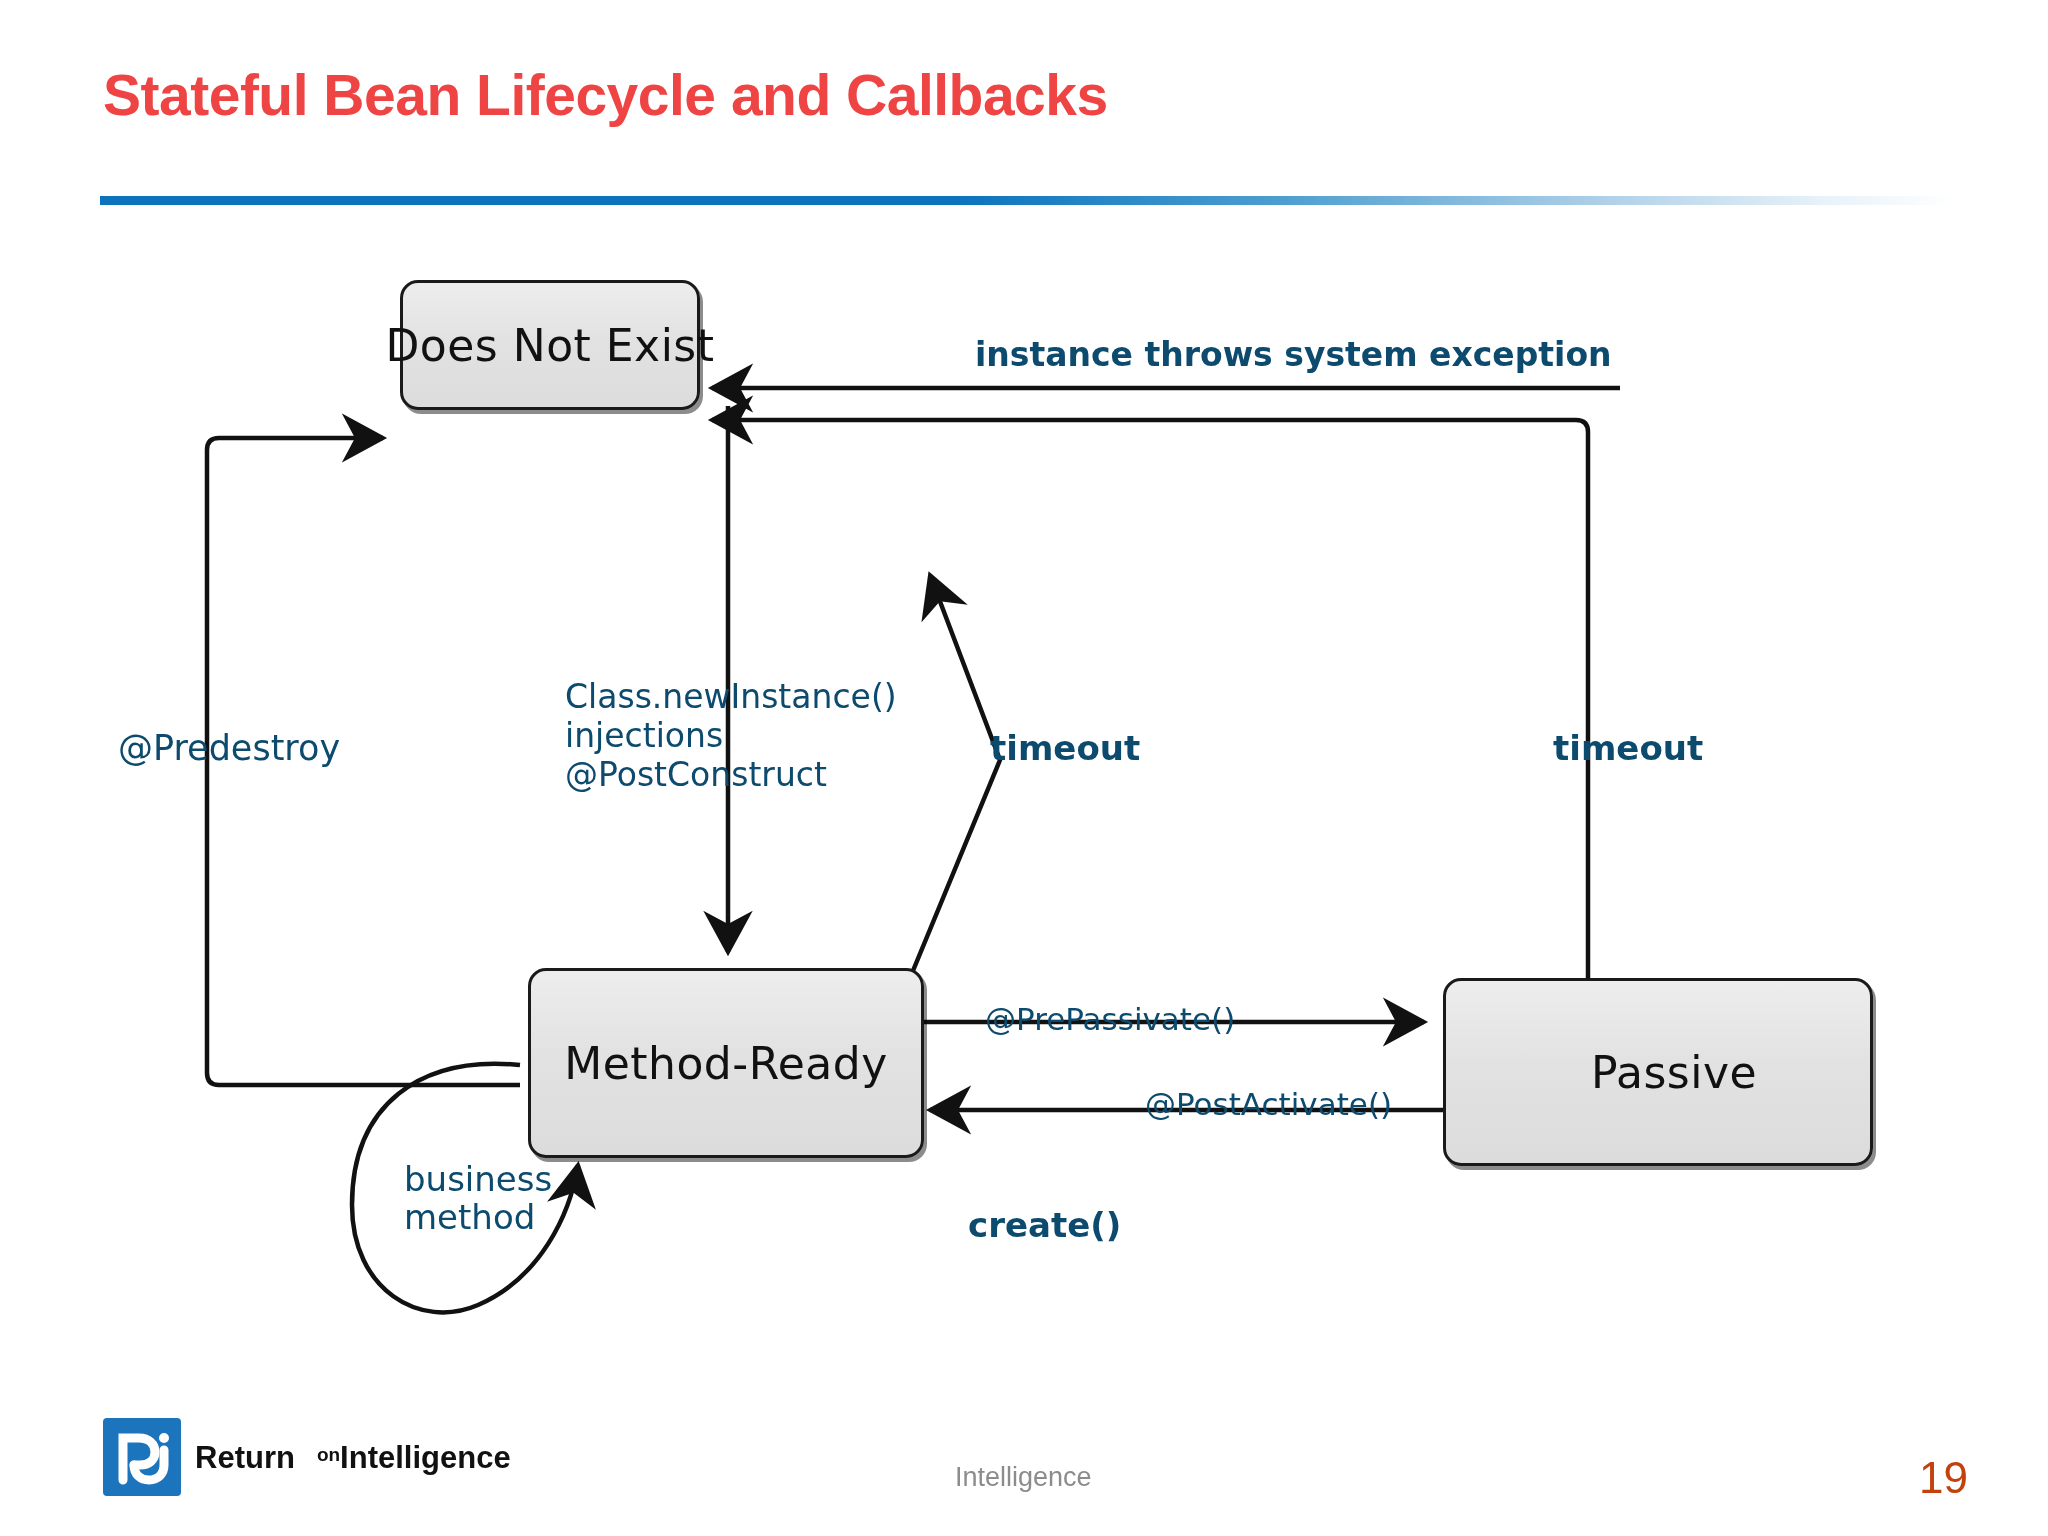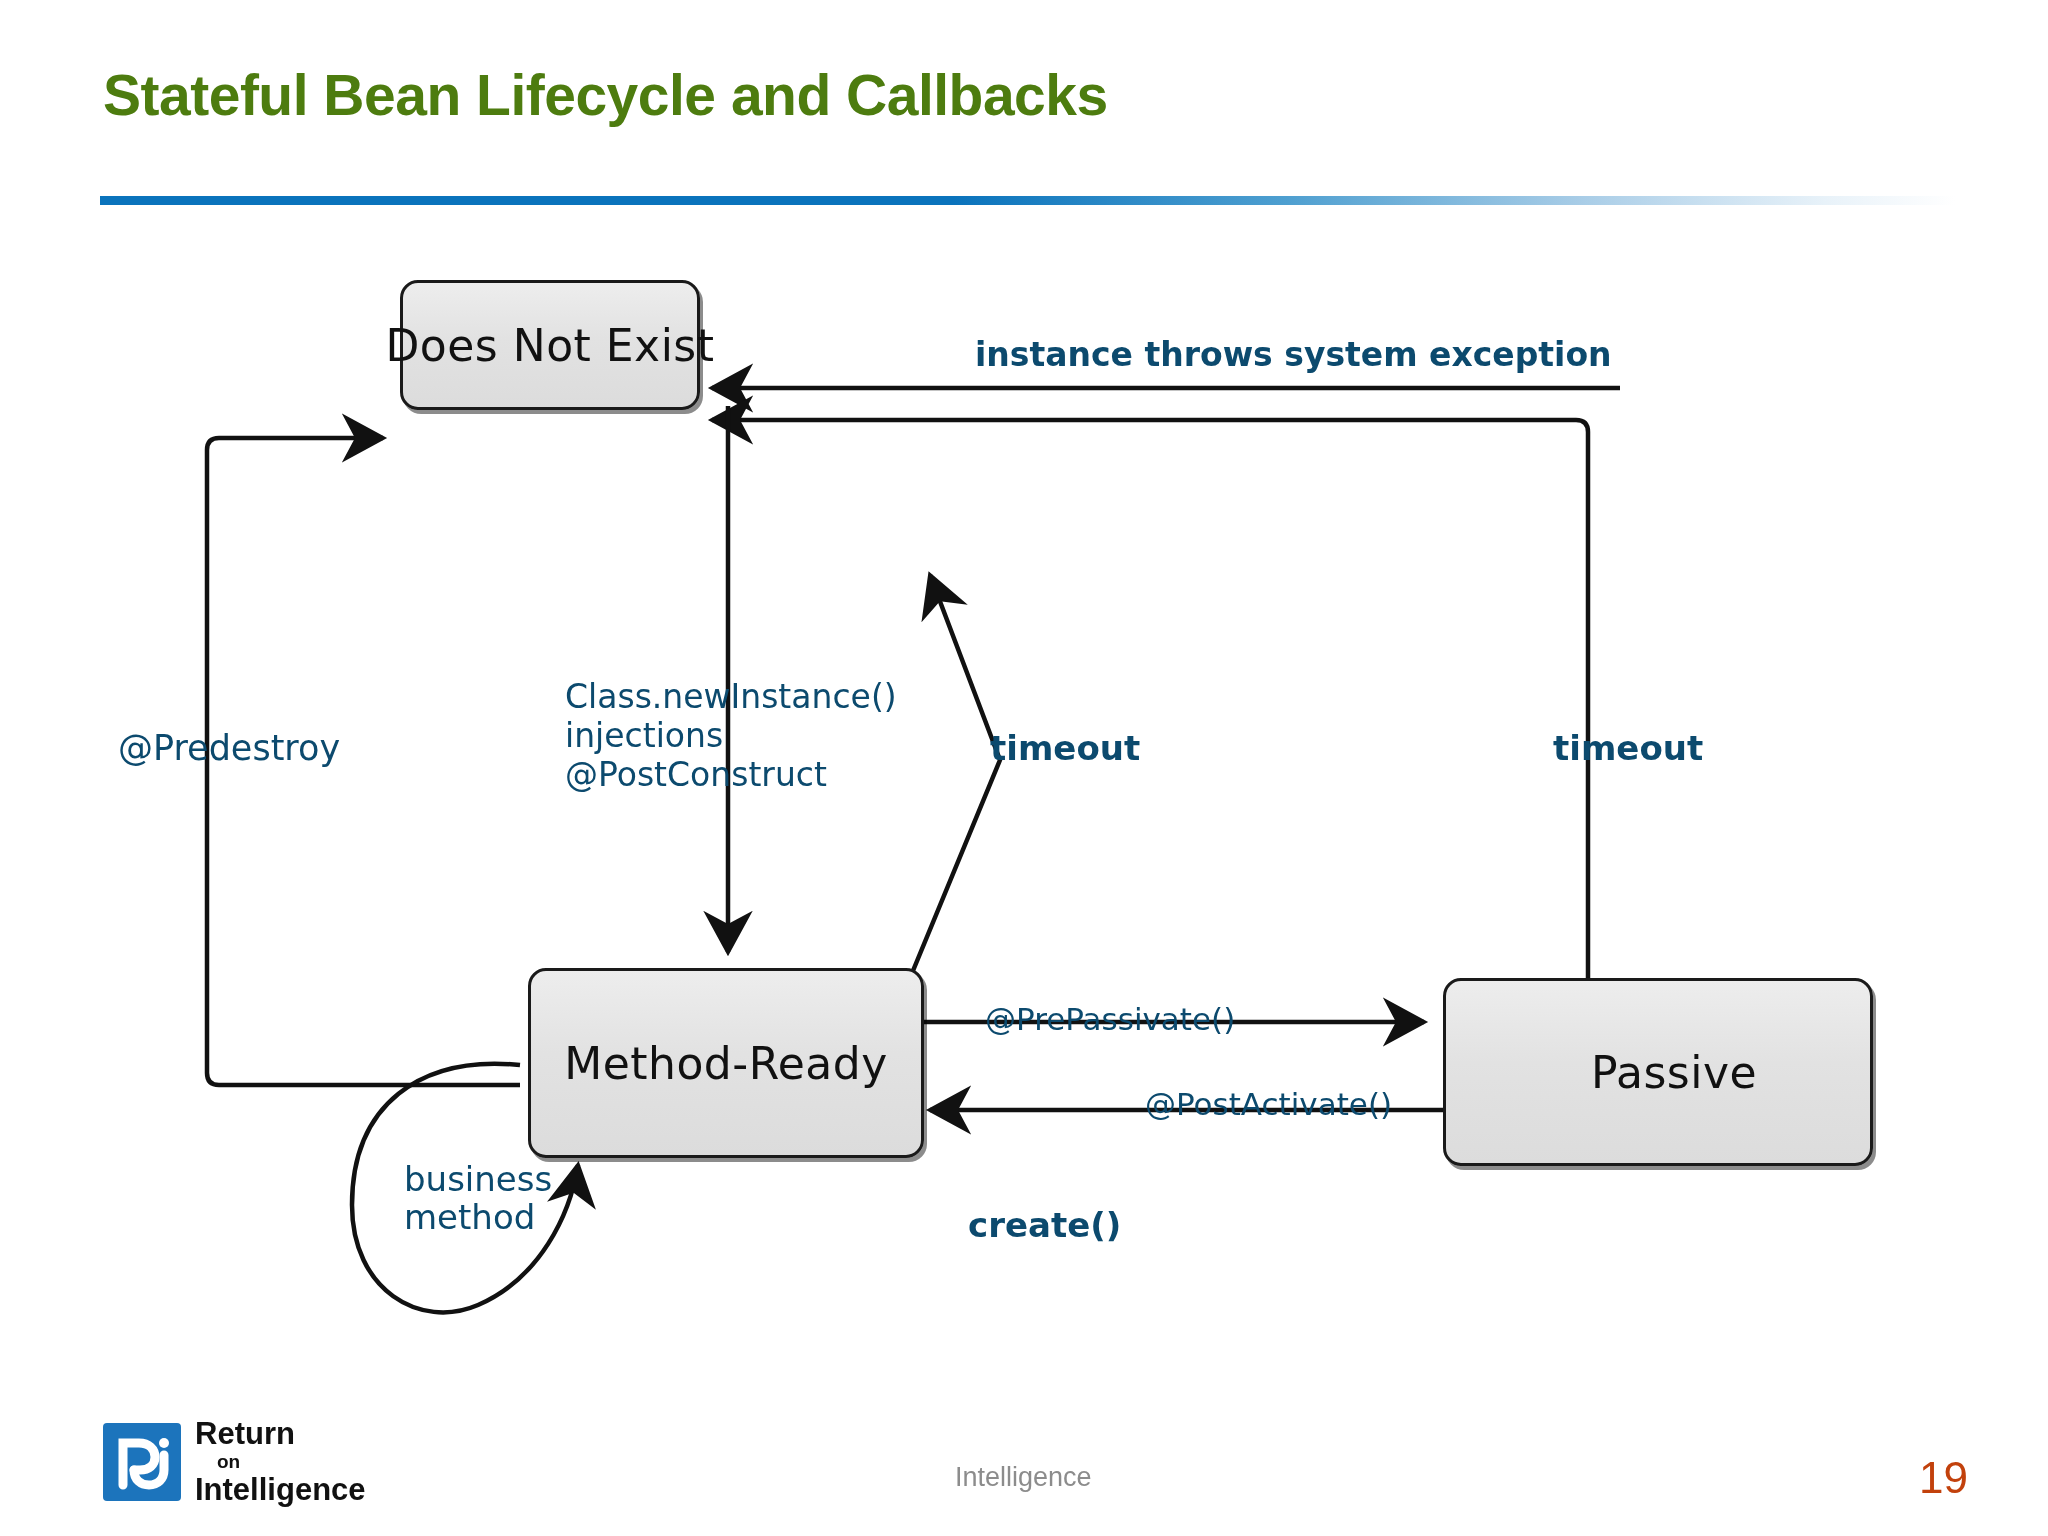--- a/index.html
+++ b/index.html
@@ -6,21 +6,21 @@
   body{
     width:2048px;height:1536px;background:#ffffff;
     font-family:"Liberation Sans",sans-serif;
     overflow:hidden;position:relative;
   }
   .slide{position:absolute;inset:0;}
 
   
   .slide-title{
     position:absolute;left:103px;top:62px;
-    font-size:57px;font-weight:bold;color:#4d7c0f;
+    font-size:57px;font-weight:bold;color:#ef4444;
     letter-spacing:-0.5px;white-space:nowrap;
   }
   .title-rule{
     position:absolute;left:100px;top:196px;width:1855px;height:9px;
     background:linear-gradient(to right,#0A73BC 0%,#0A73BC 46%,#4E9FD0 64%,#A9CDE7 80%,#E8F2F9 93%,#FFFFFF 100%);
   }
 
   
   .diagram{position:absolute;left:0;top:0;width:2048px;height:1248px;}
   .diagram svg{position:absolute;left:0;top:0;}
@@ -60,21 +60,21 @@
   #lbl-create{left:940px;top:1205px;font-size:34px;font-weight:bold;margin-left:28px;}
 
   
   .footer-logo{position:absolute;left:103px;top:1418px;display:flex;align-items:center;gap:14px;}
   .logo-mark{
     width:78px;height:78px;background:#1C74BC;border-radius:4px;
     position:relative;flex:0 0 auto;
   }
   .logo-mark svg{position:absolute;left:0;top:0;}
   .logo-words{
-    display:flex;flex-direction:column;justify-content:center;
+    display:flex;flex-direction:row;justify-content:center;
     font-family:"Liberation Sans",sans-serif;color:#111;line-height:1;
   }
   .logo-w1{font-size:31px;font-weight:bold;}
   .logo-w2{font-size:19px;font-weight:bold;margin:3px 0 3px 22px;}
   .logo-w3{font-size:31px;font-weight:bold;}
   .footer-confidential{
     position:absolute;left:955px;top:1462px;
     font-size:27px;color:#8C8C8C;
   }
   .footer-pageno{

